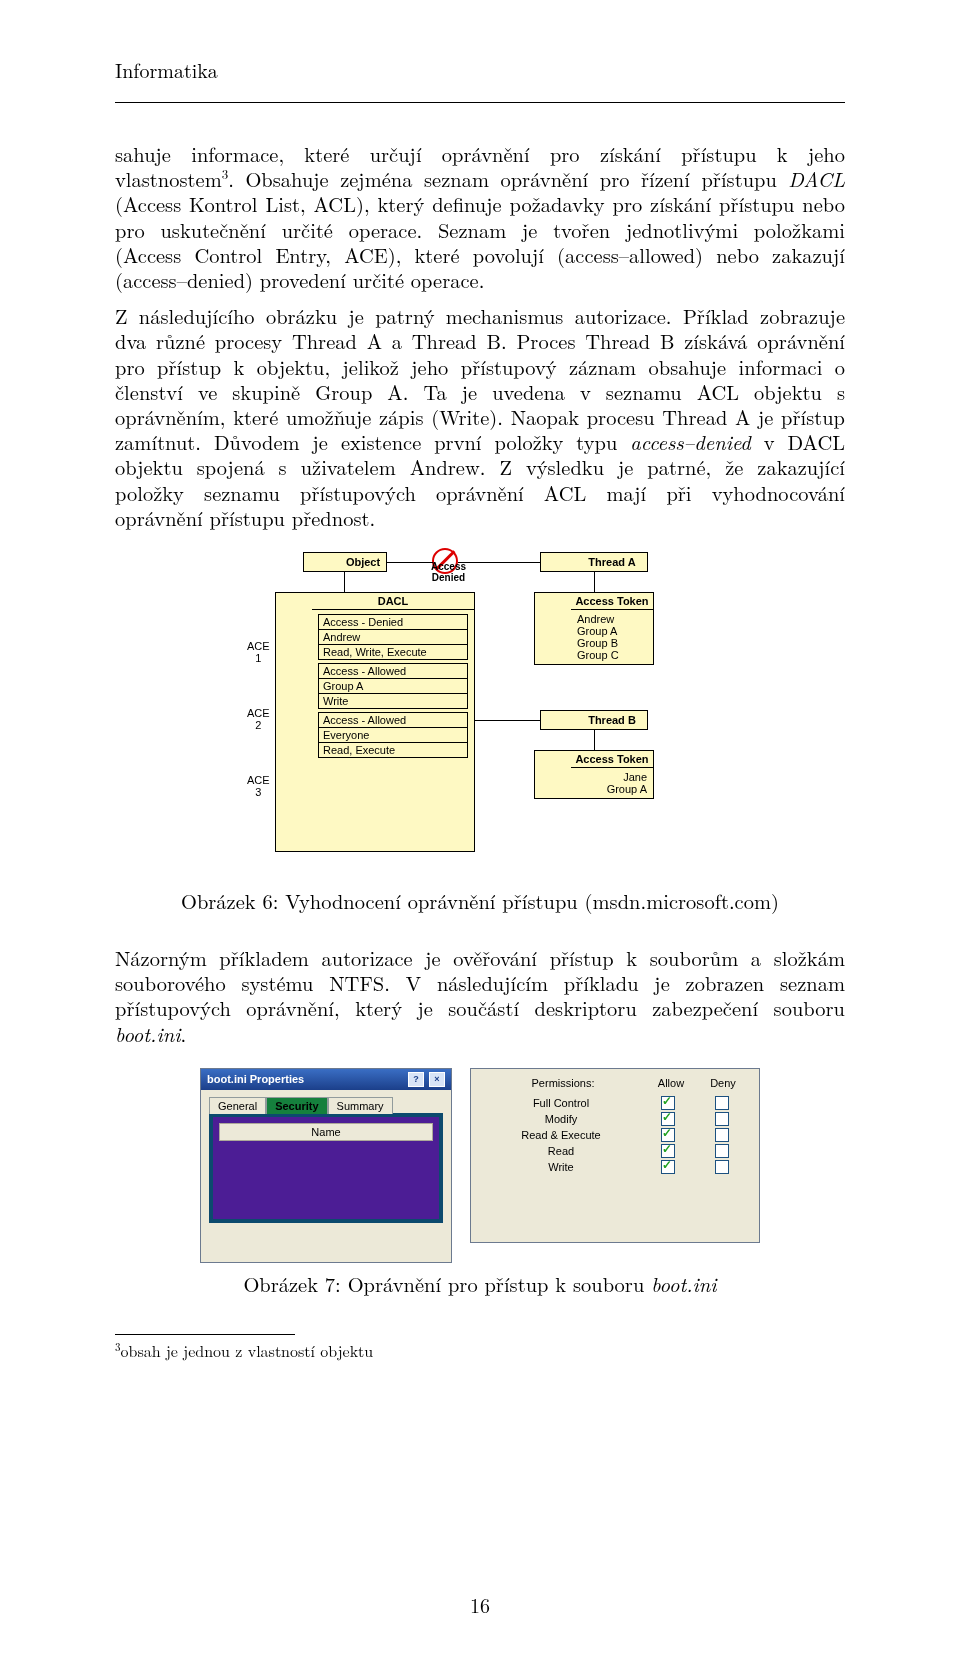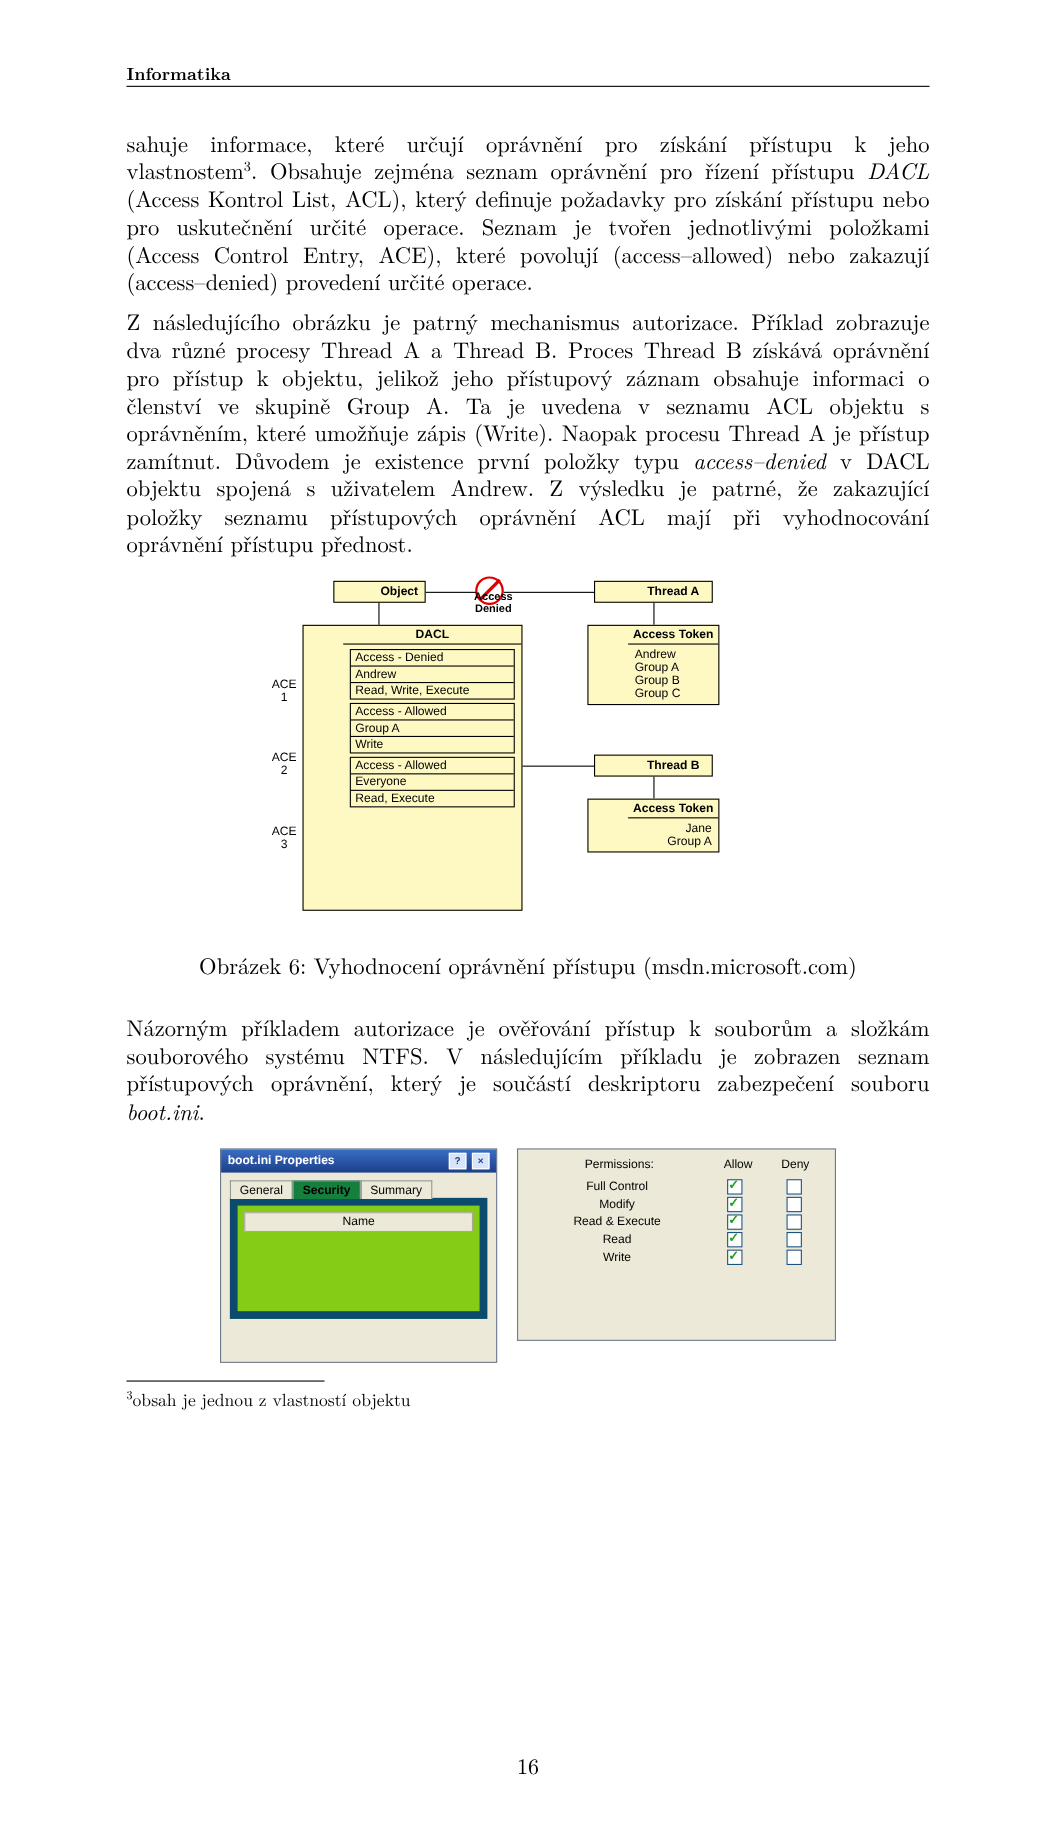--- a/index.html
+++ b/index.html
@@ -7,23 +7,22 @@
     width:960px;height:1663px;
     font-family:"Latin Modern Roman","Computer Modern",Georgia,serif;
     color:#000;
     position:relative;
   }
   .page{
     padding:55px 115px 0 115px;
     box-sizing:border-box;
   }
   .running-head{
-    font-size:16px;
-    margin-bottom:0;
-    font-weight:bold;
+    font-size:20px;
+    margin-bottom:18px;
   }
   .rule{
     border:none;border-top:1px solid #000;margin:0 0 38px 0;
   }
   .body-text{
     font-size:20.5px;
     line-height:1.23;
     text-align:justify;
     text-justify:inter-word;
   }
@@ -55,21 +54,21 @@
   
   .fig7{width:560px;margin:0 auto;position:relative;height:175px;
     font-family:Tahoma,Arial,sans-serif;font-size:11px;}
   .win{position:absolute;border:1px solid #6c7a8f;background:#ece9d8;box-sizing:border-box;}
   .titlebar{background:linear-gradient(#3a6ec4,#1b3f8a);color:#fff;font-weight:bold;
     padding:3px 6px;font-size:11px;display:flex;align-items:center;justify-content:space-between;}
   .tb-icons span{display:inline-block;width:14px;height:13px;background:#d8e4f7;border:1px solid #fff;margin-left:2px;font-size:9px;text-align:center;color:#1b3f8a;line-height:12px;}
   .tabs{display:flex;gap:0;margin:6px 0 0 8px;font-size:11px;}
   .tab{padding:2px 8px;border:1px solid #919b9c;border-bottom:none;background:#ece9d8;position:relative;top:1px;}
   .tab.active{background:#15803d;font-weight:bold;}
-  .tab-body{border:7px solid #0c4a6e;background:#84cc16;margin:0 8px 8px 8px;padding:6px;height:110px;box-sizing:border-box;}
+  .tab-body{border:4px solid #0c4a6e;background:#4c1d95;margin:0 8px 8px 8px;padding:6px;height:110px;box-sizing:border-box;}
   .listhdr{background:#ece9d8;border:1px solid #aca899;padding:2px 4px;font-size:11px;}
   .list{border:1px solid #7f9db9;background:#fff;height:78px;overflow:hidden;}
   .li{padding:2px 4px;display:flex;align-items:center;gap:4px;}
   .li.sel{background:#316ac5;color:#fff;}
   .usricon{width:12px;height:12px;background:radial-gradient(circle at 40% 40%,#fff,#7a9ed4);border-radius:2px;display:inline-block;}
   .perm-hdr{display:flex;font-size:11px;margin-bottom:6px;}
   .perm-hdr .plab{flex:1;}
   .perm-row{display:flex;align-items:center;font-size:11px;padding:1px 0;}
   .perm-row .plab{flex:1;}
   .cb{width:12px;height:12px;border:1px solid #1c5180;background:#fff;display:inline-block;margin:0 20px;position:relative;}
@@ -222,20 +221,23 @@
               <span class="cb"></span>
             </div>
             <div class="perm-row">
               <span class="plab">Write</span>
               <span class="cb checked"></span>
               <span class="cb"></span>
             </div>
           </div>
       </div>
     </div>
+    <div class="caption" style="margin-top:26px;">
+      <span>Obrázek 7: Oprávnění pro přístup k souboru </span><span class="ital">boot.ini</span>
+    </div>
   </div>
 
   <hr class="footnote-rule">
   <div class="footnote">
     <sup>3</sup><span>obsah je jednou z vlastností objektu</span>
   </div>
 </div>
 
 <div class="pagenum">16</div>
 

